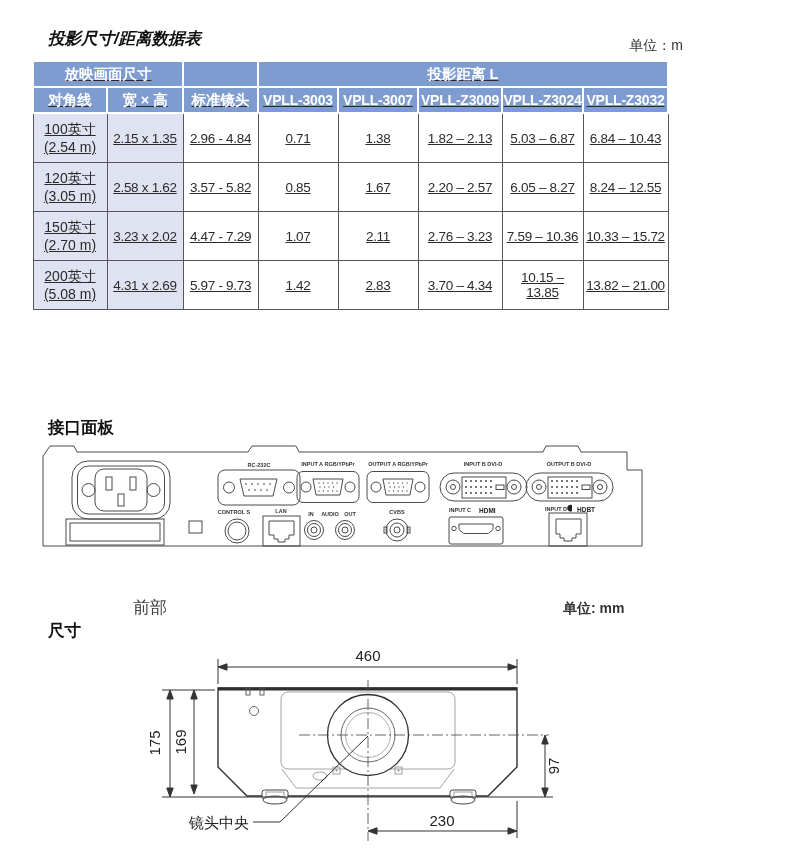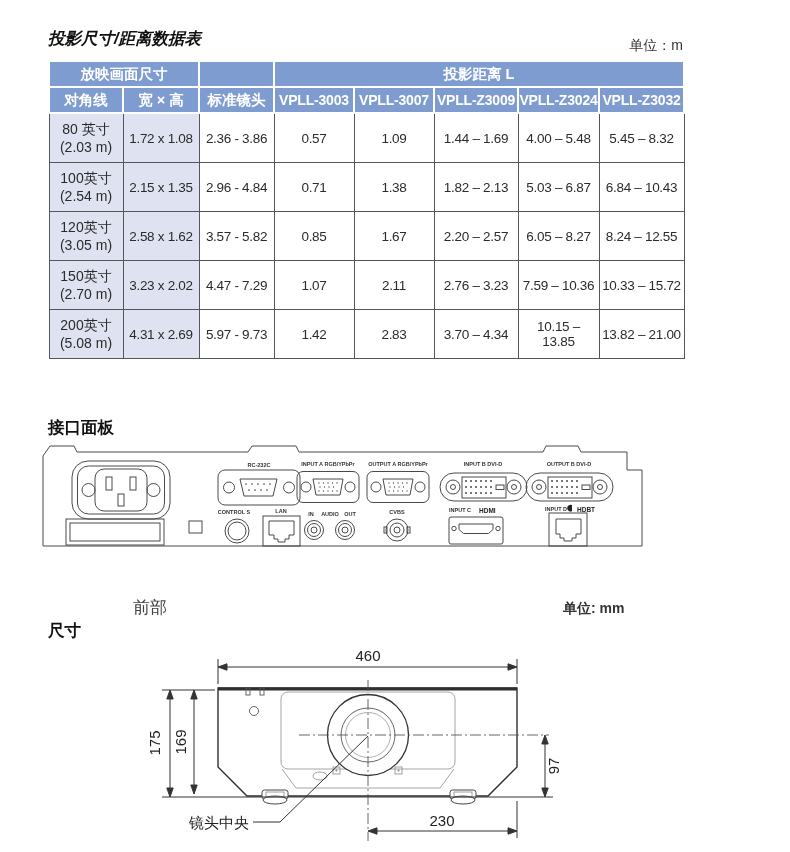--- a/index.html
+++ b/index.html
@@ -30,21 +30,21 @@
   .lenslbl{font-size:15px;fill:#222;}
 </style>
 </head>
 <body>
 
 <div id="page">
 
   <div class="abs sec-title" style="left:48px;top:28px;font-style:italic;">投影尺寸/距离数据表</div>
   <div class="abs unit-label" style="left:616px;top:37px;width:67px;text-align:right;">单位：m</div>
 
-  <table class="spec abs" style="left:48px;top:60px;">
+  <table class="spec abs" style="left:32px;top:60px;text-decoration:underline;">
     <colgroup>
       <col style="width:74px">
         <col style="width:76px">
         <col style="width:75px">
       <col style="width:80px">
         <col style="width:80px">
         <col style="width:84px">
       <col style="width:81px">
         <col style="width:85px">
     </colgroup>
@@ -59,31 +59,20 @@
         <th class="cn">宽 × 高</th>
         <th class="cn">标准镜头</th>
         <th>VPLL-3003</th>
         <th>VPLL-3007</th>
         <th>VPLL-Z3009</th>
         <th>VPLL-Z3024</th>
         <th>VPLL-Z3032</th>
       </tr>
     </thead>
     <tbody>
-        <tr>
-          <td class="c-diag">80 英寸
-(2.03 m)</td>
-          <td class="c-wh">1.72 x 1.08</td>
-          <td>2.36 - 3.86</td>
-          <td>0.57</td>
-          <td>1.09</td>
-          <td>1.44 – 1.69</td>
-          <td>4.00 – 5.48</td>
-          <td>5.45 – 8.32</td>
-        </tr>
         <tr>
           <td class="c-diag">100英寸
 (2.54 m)</td>
           <td class="c-wh">2.15 x 1.35</td>
           <td>2.96 - 4.84</td>
           <td>0.71</td>
           <td>1.38</td>
           <td>1.82 – 2.13</td>
           <td>5.03 – 6.87</td>
           <td>6.84 – 10.43</td>

